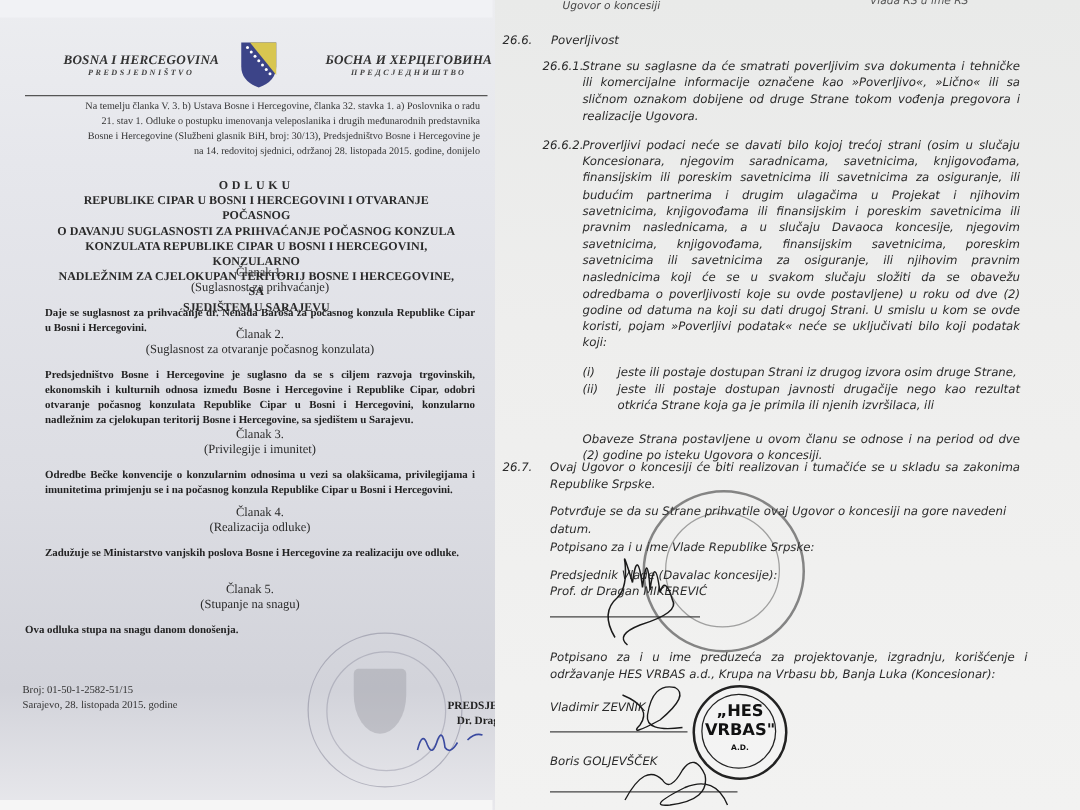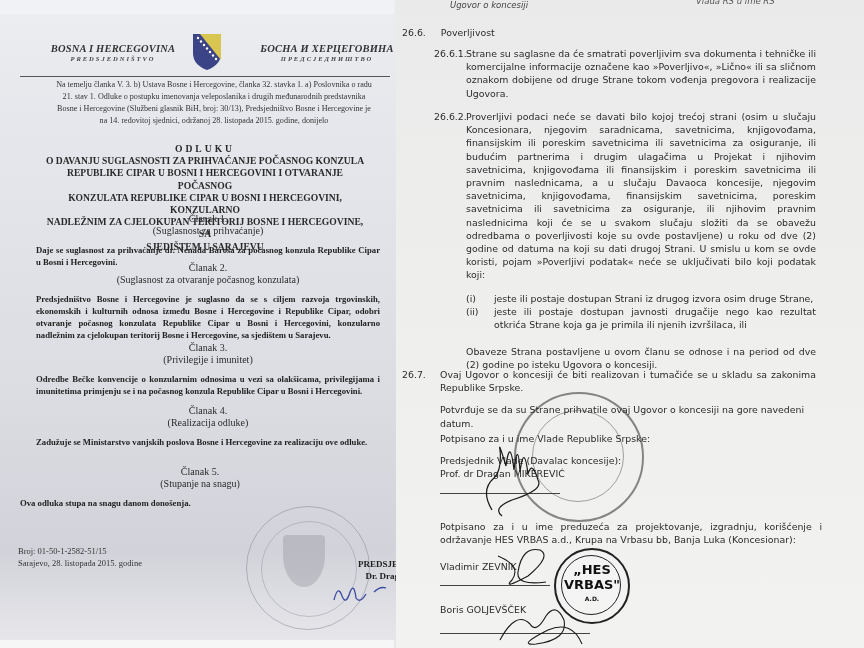--- a/index.html
+++ b/index.html
@@ -12,36 +12,36 @@
   .doc-right{position:absolute;left:396px;top:0;width:468px;height:648px;
     background:linear-gradient(180deg,#e9eae9 0%,#eeeeed 40%,#f2f2f1 100%);overflow:hidden;
     font-family:"DejaVu Sans",sans-serif;color:#2b2b2b;}
   .header-row{position:absolute;top:33px;left:34px;width:336px;height:44px;}
   .hdr-latin{position:absolute;left:4px;top:10px;width:150px;text-align:center;}
   .hdr-cyr{position:absolute;left:218px;top:10px;width:150px;text-align:center;font-family:Liberation Serif, serif;}
   .hdr-title{font-style:italic;font-weight:bold;font-size:10.5px;color:#333;letter-spacing:0.2px;}
   .hdr-sub{font-style:italic;font-weight:bold;font-size:6.5px;color:#444;letter-spacing:2px;margin-top:1px;}
   .coat{position:absolute;left:158px;top:0;width:30px;height:38px;}
   .rule{position:absolute;left:20px;top:76px;width:370px;height:1px;background:#555;}
-  .intro{position:absolute;left:44px;top:79px;width:340px;font-size:8.1px;line-height:12px;color:#333;text-align:center;}
+  .intro{position:absolute;left:44px;top:79px;width:340px;font-size:8.1px;line-height:12px;color:#333;text-align:right;}
   .title-block{position:absolute;left:40px;top:143px;width:330px;font-size:9.6px;line-height:12.2px;font-weight:bold;color:#2a2a2a;text-align:center;}
   .title-block .odluku{letter-spacing:3px;}
   .article{position:absolute;width:344px;font-size:8.6px;line-height:11.5px;color:#222;}
   .art-head{text-align:center;font-size:10px;color:#2a2a2a;}
   .art-body{font-weight:bold;text-align:justify;margin-top:8px;font-size:8.7px;line-height:12px;}
   .footer-ref{position:absolute;left:18px;top:545px;font-size:8.5px;line-height:12px;color:#333;}
   .stamp-left{position:absolute;left:246px;top:506px;width:122px;height:122px;border:1.5px solid rgba(120,120,140,0.45);border-radius:50%;}
   .stamp-left .inner{position:absolute;left:14px;top:14px;width:94px;height:94px;border:1px solid rgba(120,120,140,0.35);border-radius:50%;}
   .stamp-left .shield{position:absolute;left:36px;top:28px;width:42px;height:52px;background:rgba(140,140,150,0.35);border-radius:4px 4px 50% 50%/4px 4px 60% 60%;}
   .signer-left{position:absolute;left:310px;top:558px;text-align:right;font-weight:bold;font-size:9px;line-height:12px;color:#222;margin-left:48px;}
   .sign-scribble{position:absolute;}
   
   .r-header{position:absolute;left:6px;top:0px;font-style:italic;font-size:8.5px;color:#444;margin-left:48px;}
   .r-header-right{position:absolute;left:300px;top:-4px;font-style:italic;font-size:8.5px;color:#555;}
-  .r-sec{position:absolute;font-size:9.4px;line-height:13.2px;color:#2b2b2b;}
+  .r-sec{position:absolute;font-size:9.4px;line-height:13.2px;color:#2b2b2b;font-style:italic;}
   .r-num{position:absolute;left:0;top:0;}
   .r-text{text-align:justify;}
   .list-item{position:relative;padding-left:28px;}
   .list-item .li-num{position:absolute;left:0;top:0;}
   .sig-line{position:absolute;height:1px;background:#444;}
   .stamp-rs{position:absolute;left:118px;top:392px;width:126px;height:126px;border:2px solid rgba(60,60,60,0.6);border-radius:50%;}
   .stamp-rs .inner{position:absolute;left:16px;top:16px;width:90px;height:90px;border:1px solid rgba(60,60,60,0.45);border-radius:50%;}
   .stamp-hes{position:absolute;left:158px;top:548px;width:72px;height:72px;border:2.5px solid #222;border-radius:50%;background:rgba(255,255,255,0.2);}
   .stamp-hes .inner{position:absolute;left:5px;top:5px;width:58px;height:58px;border:1px solid #222;border-radius:50%;}
   .stamp-hes .t1{position:absolute;left:0;top:12px;width:72px;text-align:center;font-size:13px;font-weight:bold;color:#111;}
@@ -82,22 +82,22 @@
 
   <div class="intro">
     <div>Na temelju članka V. 3. b) Ustava Bosne i Hercegovine, članka 32. stavka 1. a) Poslovnika o radu</div>
     <div>21. stav 1. Odluke o postupku imenovanja veleposlanika i drugih međunarodnih predstavnika</div>
     <div>Bosne i Hercegovine (Službeni glasnik BiH, broj: 30/13), Predsjedništvo Bosne i Hercegovine je</div>
     <div>na 14. redovitoj sjednici, održanoj 28. listopada 2015. godine, donijelo</div>
   </div>
 
   <div class="title-block">
     <div class="odluku">ODLUKU</div>
+    <div>REPUBLIKE CIPAR U BOSNI I HERCEGOVINI I OTVARANJE POČASNOG</div>
     <div>O DAVANJU SUGLASNOSTI ZA PRIHVAĆANJE POČASNOG KONZULA</div>
-    <div>REPUBLIKE CIPAR U BOSNI I HERCEGOVINI I OTVARANJE POČASNOG</div>
     <div>KONZULATA REPUBLIKE CIPAR U BOSNI I HERCEGOVINI, KONZULARNO</div>
     <div>NADLEŽNIM ZA CJELOKUPAN TERITORIJ BOSNE I HERCEGOVINE, SA</div>
     <div>SJEDIŠTEM U SARAJEVU</div>
   </div>
 
   <div class="article" style="left:36px;top:213px;">
     <div class="art-head">Članak 1.</div>
     <div class="art-head">(Suglasnost za prihvaćanje)</div>
     <div class="art-body">Daje se suglasnost za prihvaćanje dr. Nenada Baroša za počasnog konzula Republike Cipar u Bosni i Hercegovini.</div>
   </div>

